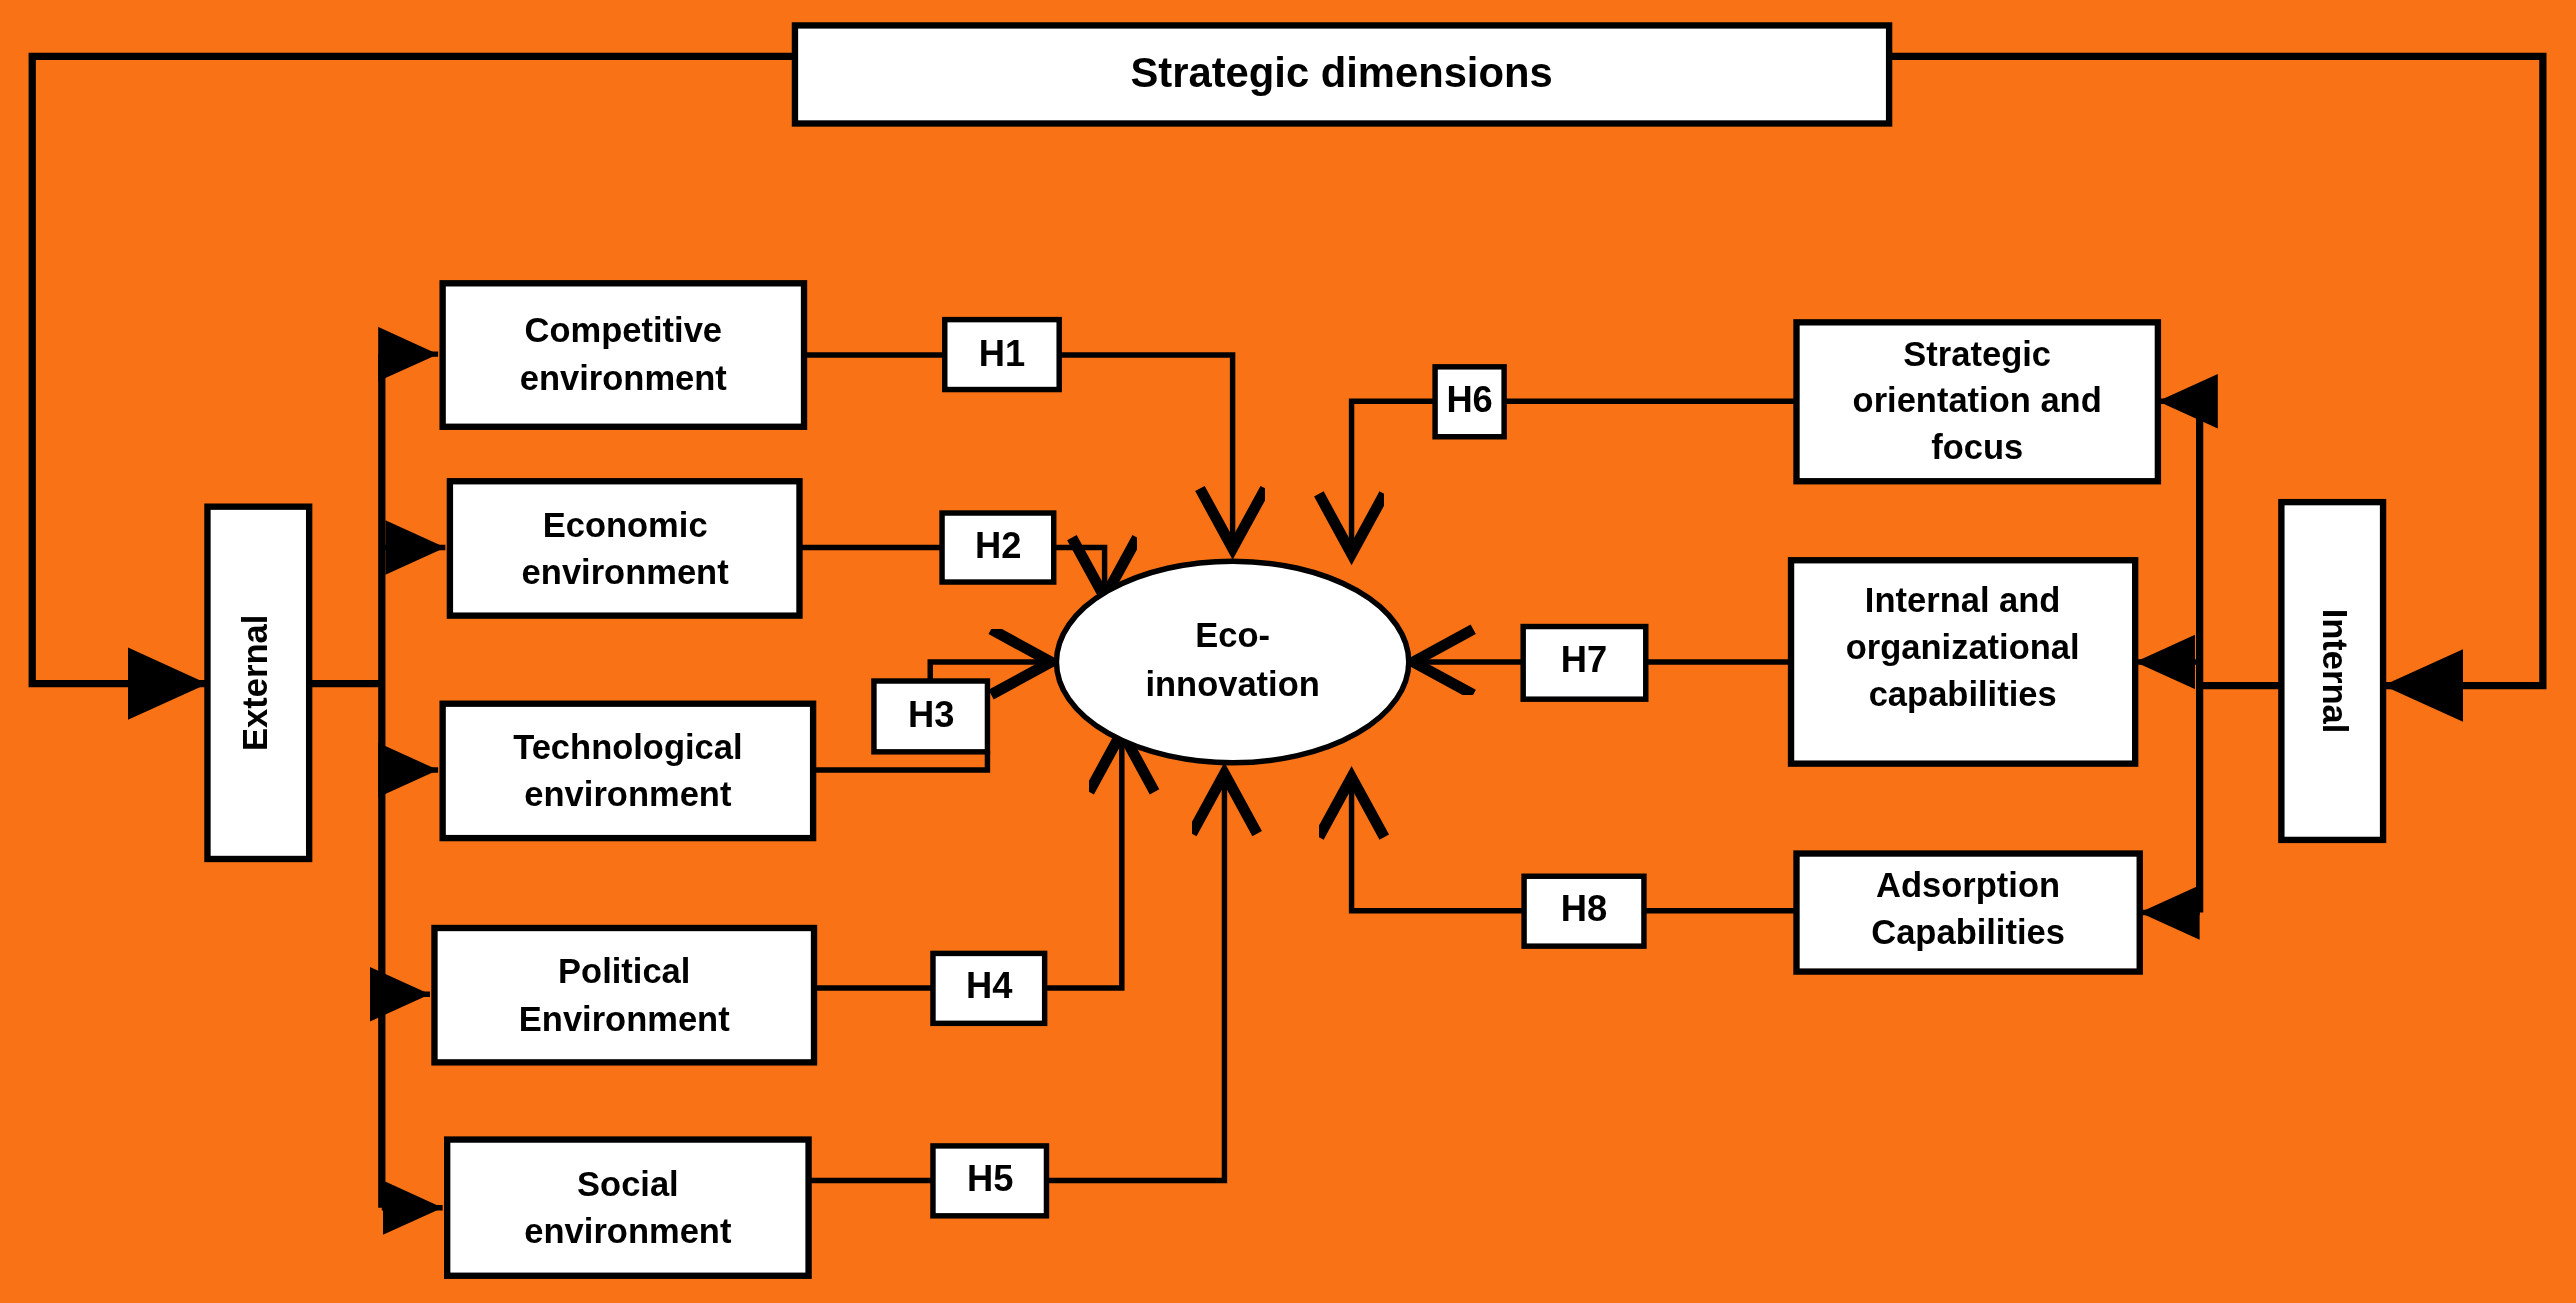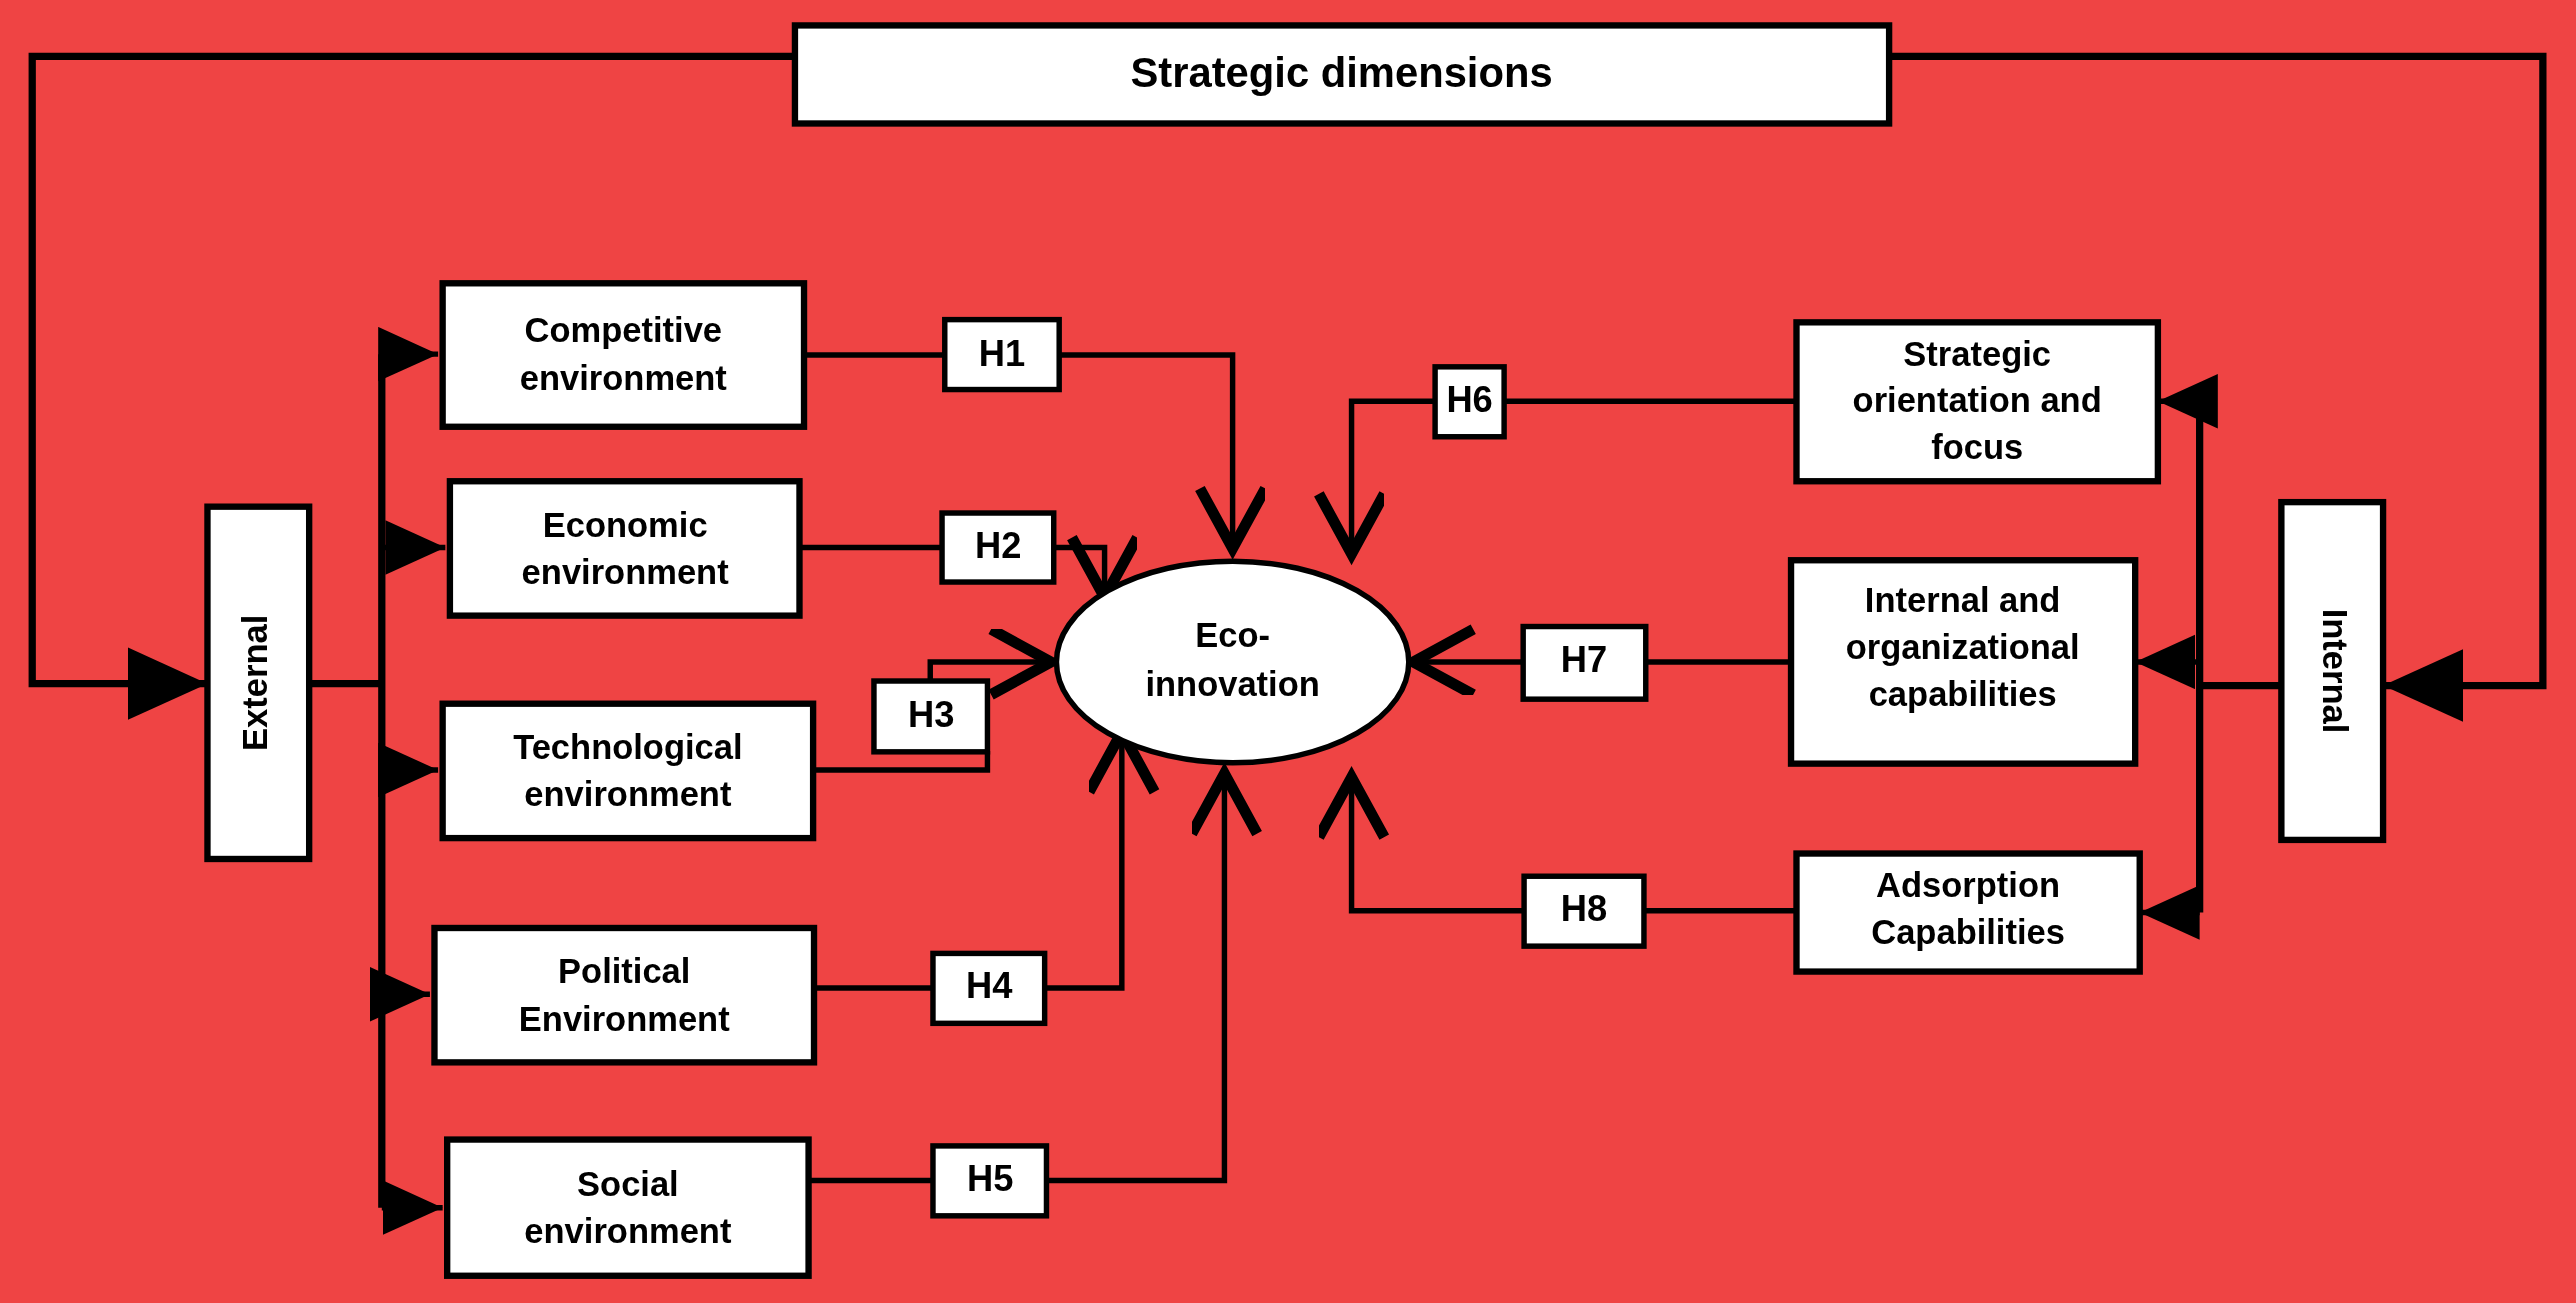--- a/index.html
+++ b/index.html
@@ -1,21 +1,21 @@
 <!DOCTYPE html>
 <html style="font-size:14.5px"><head>
 <meta charset="utf-8">
 <style>
   html,body{margin:0;padding:0;background:#ffffff;}
   body{
     width:2576px;height:1303px;
     font-family:"Liberation Sans", sans-serif;
     overflow:hidden;
   }
-  #diagram-root{position:relative;width:2576px;height:1303px;background:#ef4444;}
+  #diagram-root{position:relative;width:2576px;height:1303px;background:#f97316;}
   svg.canvas{position:absolute;top:0;left:0;width:2576px;height:1303px;display:block;}
   .nodebox{fill:#ffffff;stroke:#000000;stroke-width:7;}
   .nodebox-thin{fill:#ffffff;stroke:#000000;stroke-width:6;}
   .ellipse-node{fill:#ffffff;stroke:#000000;stroke-width:6;}
   .link{fill:none;stroke:#000000;stroke-width:6;}
   .link-thick{fill:none;stroke:#000000;stroke-width:8;}
   .lbl{
     font-family:"Liberation Sans", sans-serif;
     font-weight:bold;
     fill:#000000;

